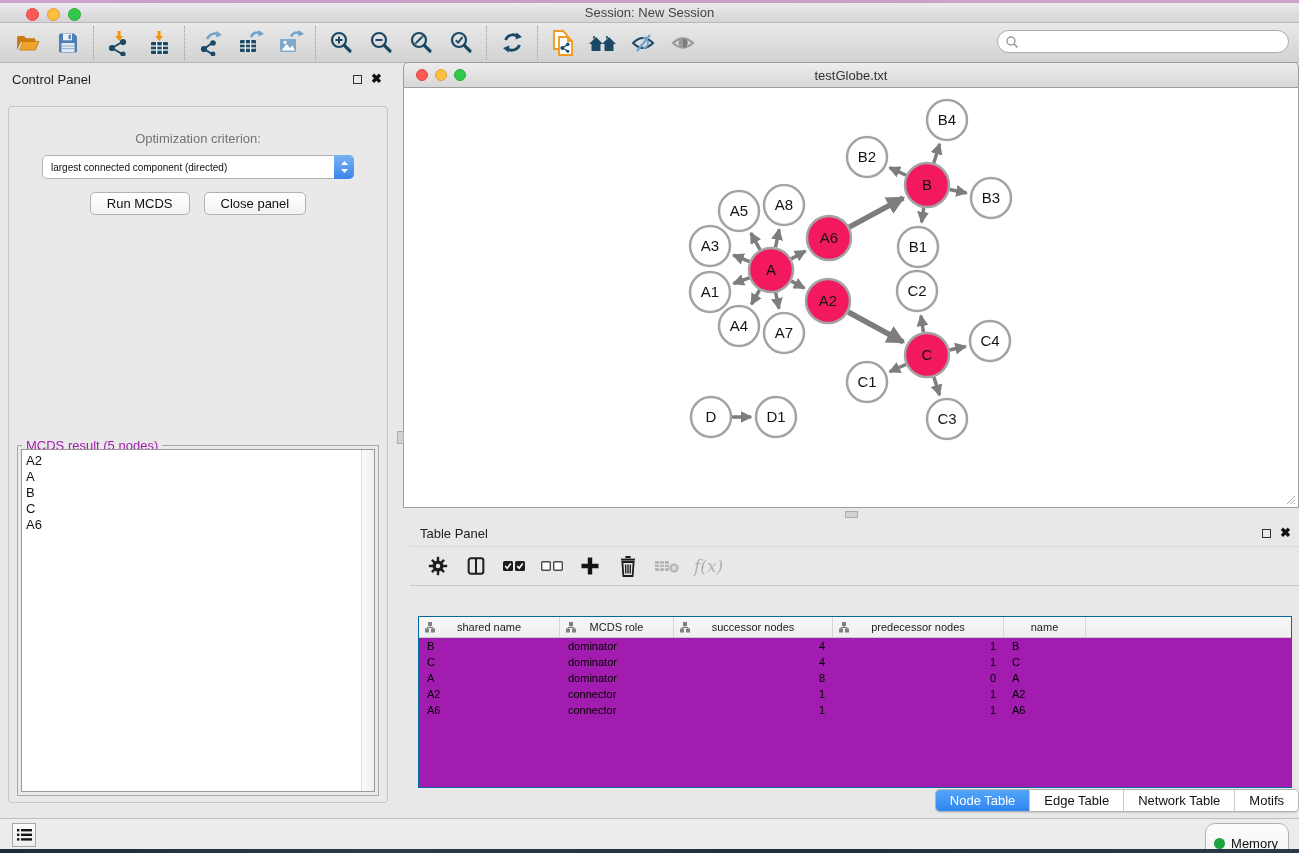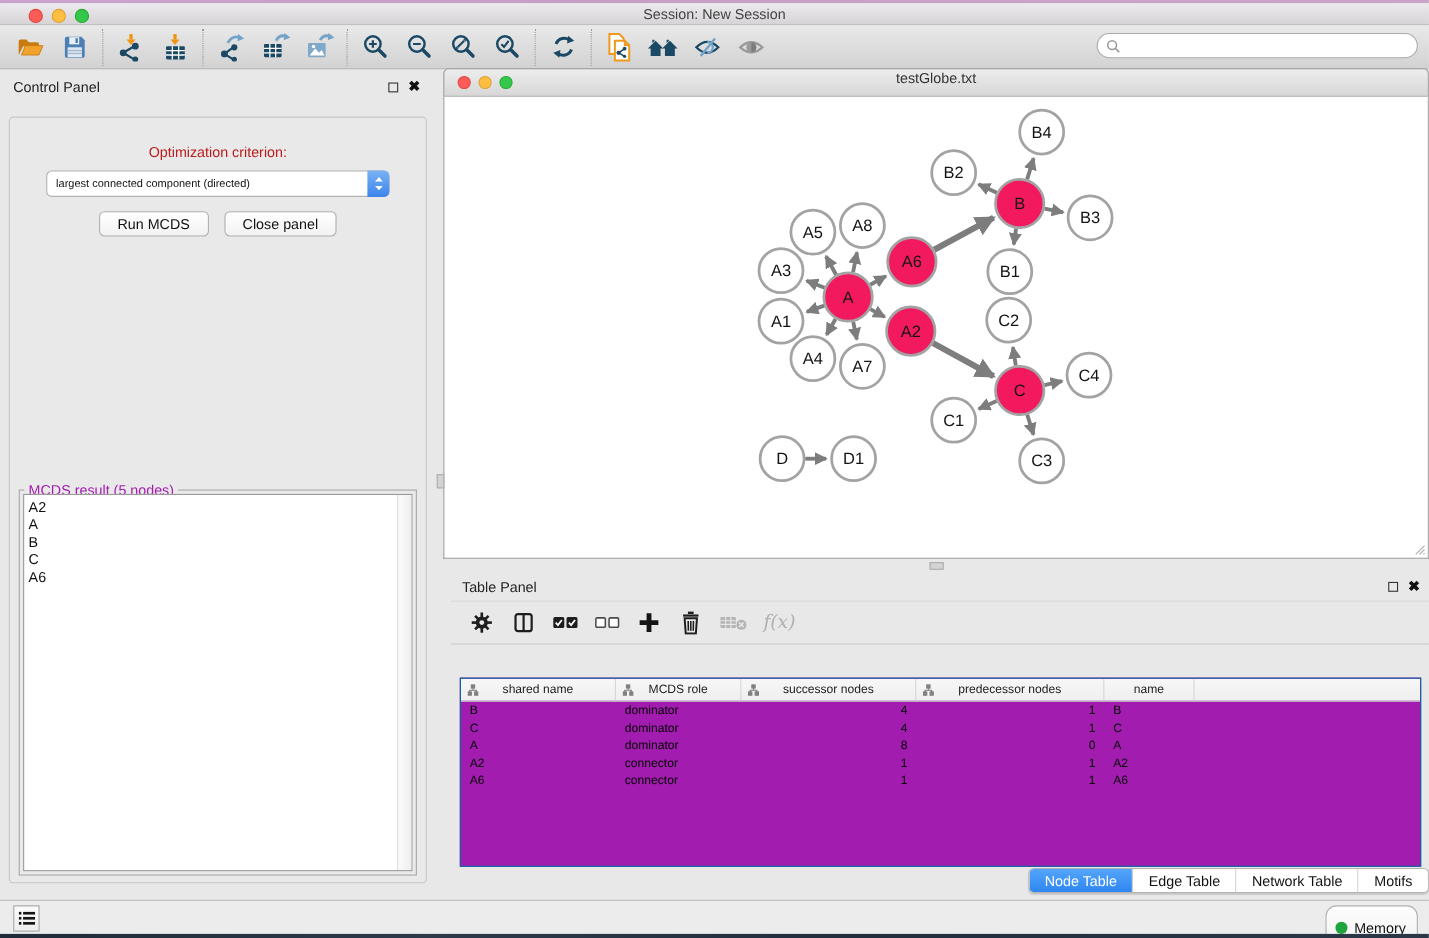--- a/index.html
+++ b/index.html
@@ -38,21 +38,21 @@
   .float-btn { width:9px; height:9px; border:1.5px solid #333; background:transparent; }
   .close-btn { font-size:13px; font-weight:bold; color:#111; line-height:10px; }
   .segbar { display:flex; justify-content:center; position:relative; z-index:2; margin-top:3px; }
   .seggroup { display:flex; border:1px solid #b4b4b4; border-radius:5px; overflow:hidden; background:#fff;
     box-shadow:0 1px 1px rgba(0,0,0,.12); }
   .seg { font-size:13px; color:#111; padding:3px 14px; border-right:1px solid #c9c9c9; background:#fff; }
   .seg:last-child { border-right:none; }
   .seg.sel { background:linear-gradient(#54a5f8,#2e86f2); color:#fff; }
   .cp-content { position:absolute; left:2px; right:2px; top:40px; bottom:4px;
     border:1px solid #c6c6c6; border-radius:4px; background:#e9e9e9; }
-  .opt-label { text-align:center; font-size:13px; color:#b91c1c; margin-top:24px; }
+  .opt-label { text-align:center; font-size:13px; color:#737373; margin-top:24px; }
   .combo { margin:9px auto 0; width:312px; height:24px; background:#fff; border:1px solid #b2b2b2;
     border-radius:5px; display:flex; align-items:center; position:relative; }
   .combo-value { font-size:10px; color:#111; padding-left:8px; flex:1; white-space:nowrap; overflow:hidden; }
   .combo-step { width:20px; height:24px; margin:-1px -1px -1px 0; border-radius:0 5px 5px 0;
     background:linear-gradient(#79b2f4,#3c85ec); display:flex; align-items:center; justify-content:center; }
   .btn-row { display:flex; justify-content:center; gap:14px; margin-top:13px; }
   .push-btn { font-size:13px; color:#111; background:linear-gradient(#ffffff,#f2f2f2);
     border:1px solid #b2b2b2; border-radius:5px; padding:3px 16px; }
   .fieldset { position:absolute; left:8px; right:8px; top:338px; bottom:6px;
     border:1px solid #a8a8a8; }
@@ -61,21 +61,21 @@
   .listbox { position:absolute; inset:3px; border:1px solid #9a9a9a; background:#fff; overflow:hidden; }
   .listbox .items { position:absolute; inset:0 14px 0 0; padding:3px 0 0 4px; }
   .list-item { font-size:13px; color:#111; line-height:16px; }
   .vscroll { position:absolute; top:0; right:0; bottom:0; width:13px;
     background:linear-gradient(90deg,#fbfbfb,#efefef); border-left:1px solid #dcdcdc; }
 
   
   .net-window { position:absolute; left:403px; top:62px; width:896px; height:446px; }
   .net-titlebar { height:26px; background:linear-gradient(#ededed,#d7d7d7);
     border:1px solid #9e9e9e; border-radius:5px 5px 0 0;
-    display:flex; align-items:flex-start; justify-content:center; position:relative; }
+    display:flex; align-items:center; justify-content:center; position:relative; }
   .net-titlebar .title { font-size:13px; color:#333; }
   .net-lights { position:absolute; left:12px; top:6px; display:flex; gap:7px; }
   .net-lights .light { width:12px; height:12px; }
   .net-canvas { position:absolute; left:0; top:26px; width:896px; height:420px;
     background:#fff; border:1px solid #9e9e9e; border-top:none; }
   .resize-grip { position:absolute; right:2px; bottom:2px; width:12px; height:12px; }
   .splitter-h { position:absolute; left:397px; top:431px; width:7px; height:13px;
     background:#d3d3d3; border:1px solid #aeaeae; }
   .splitter-v { position:absolute; left:845px; top:511px; width:13px; height:7px;
     background:#d3d3d3; border:1px solid #aeaeae; }

